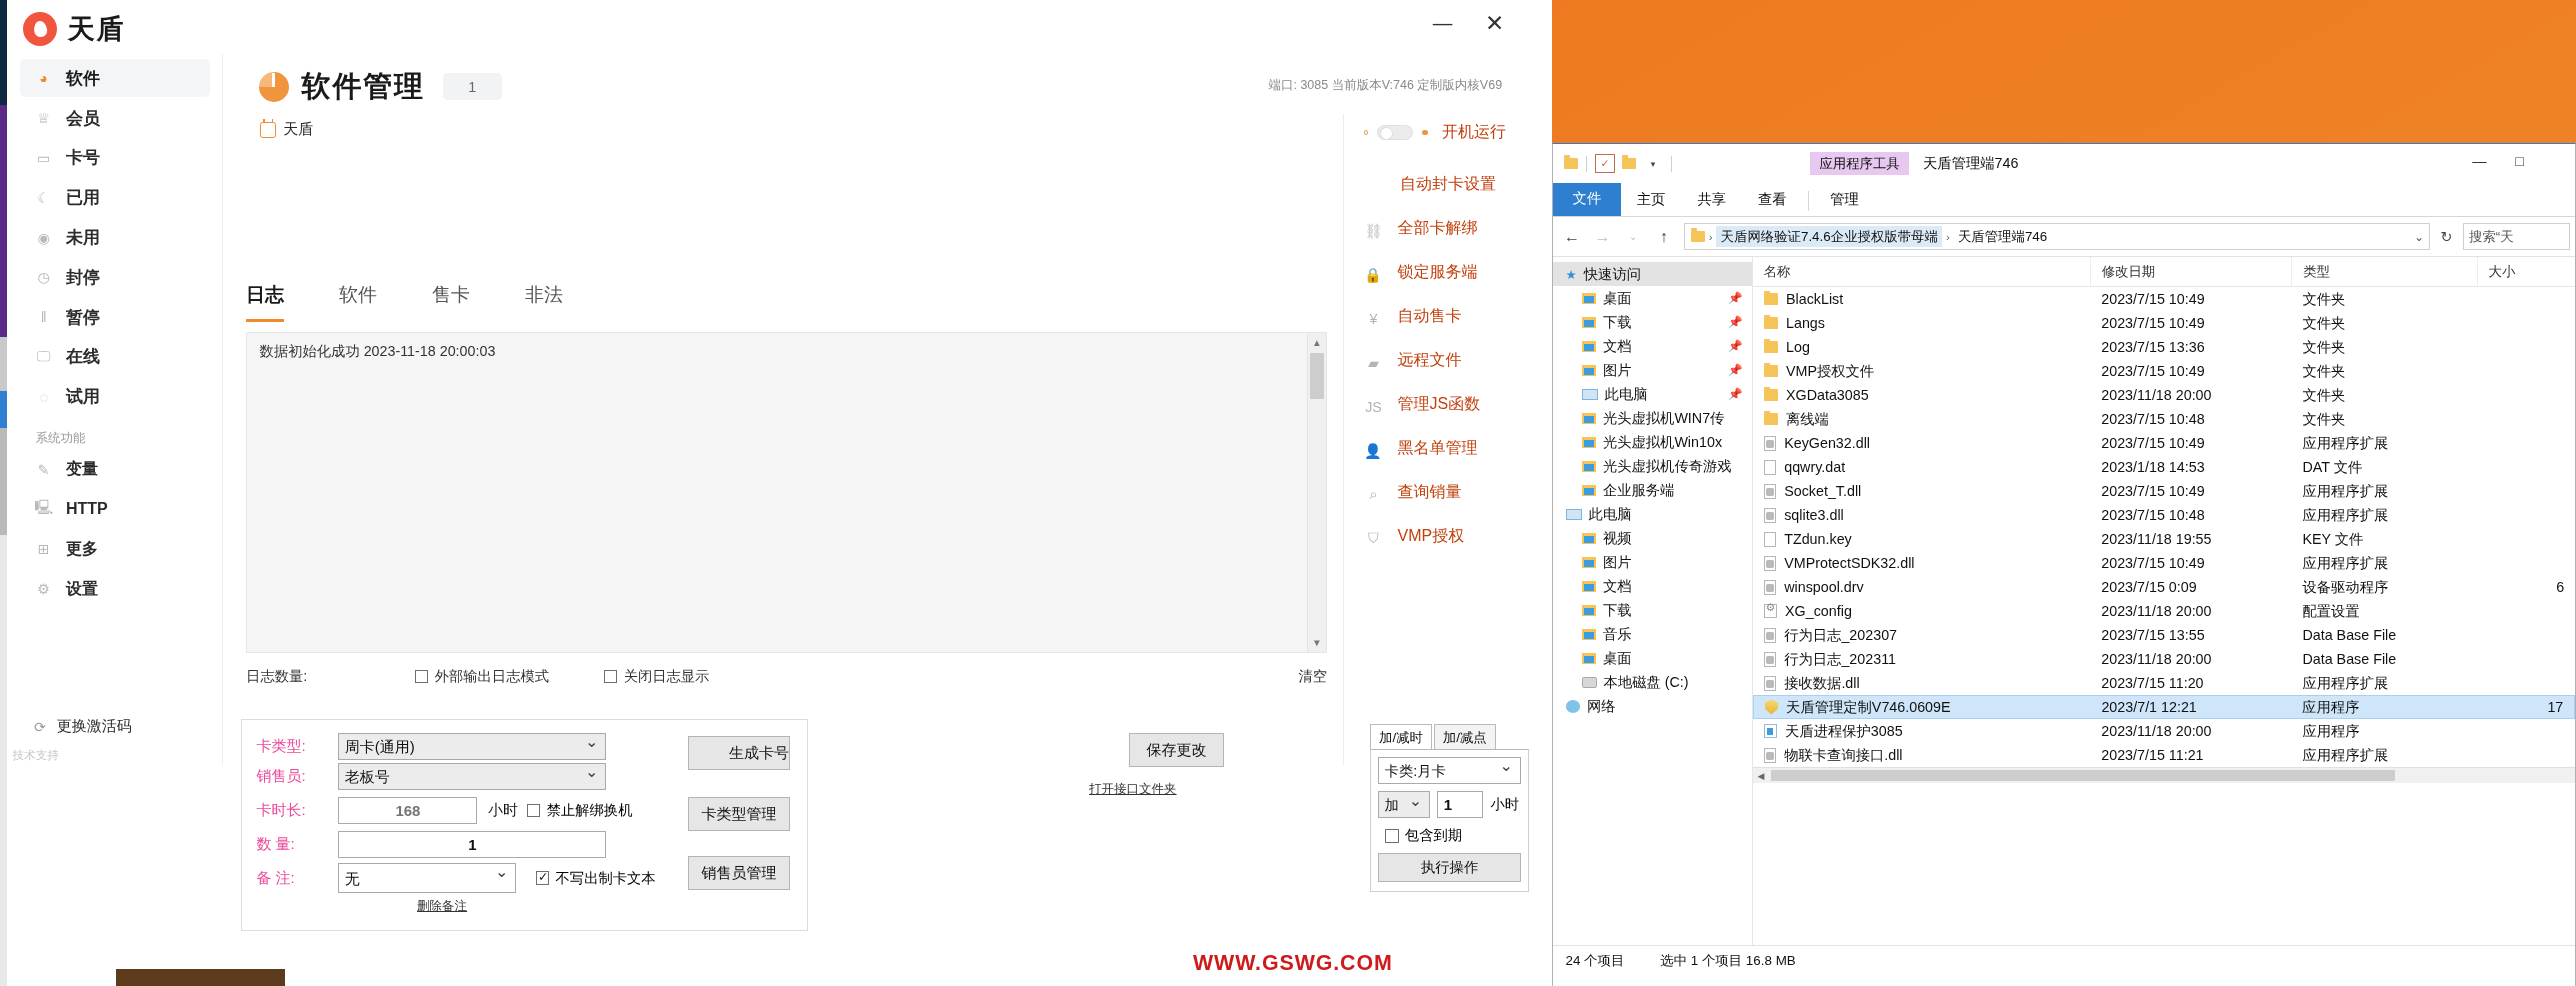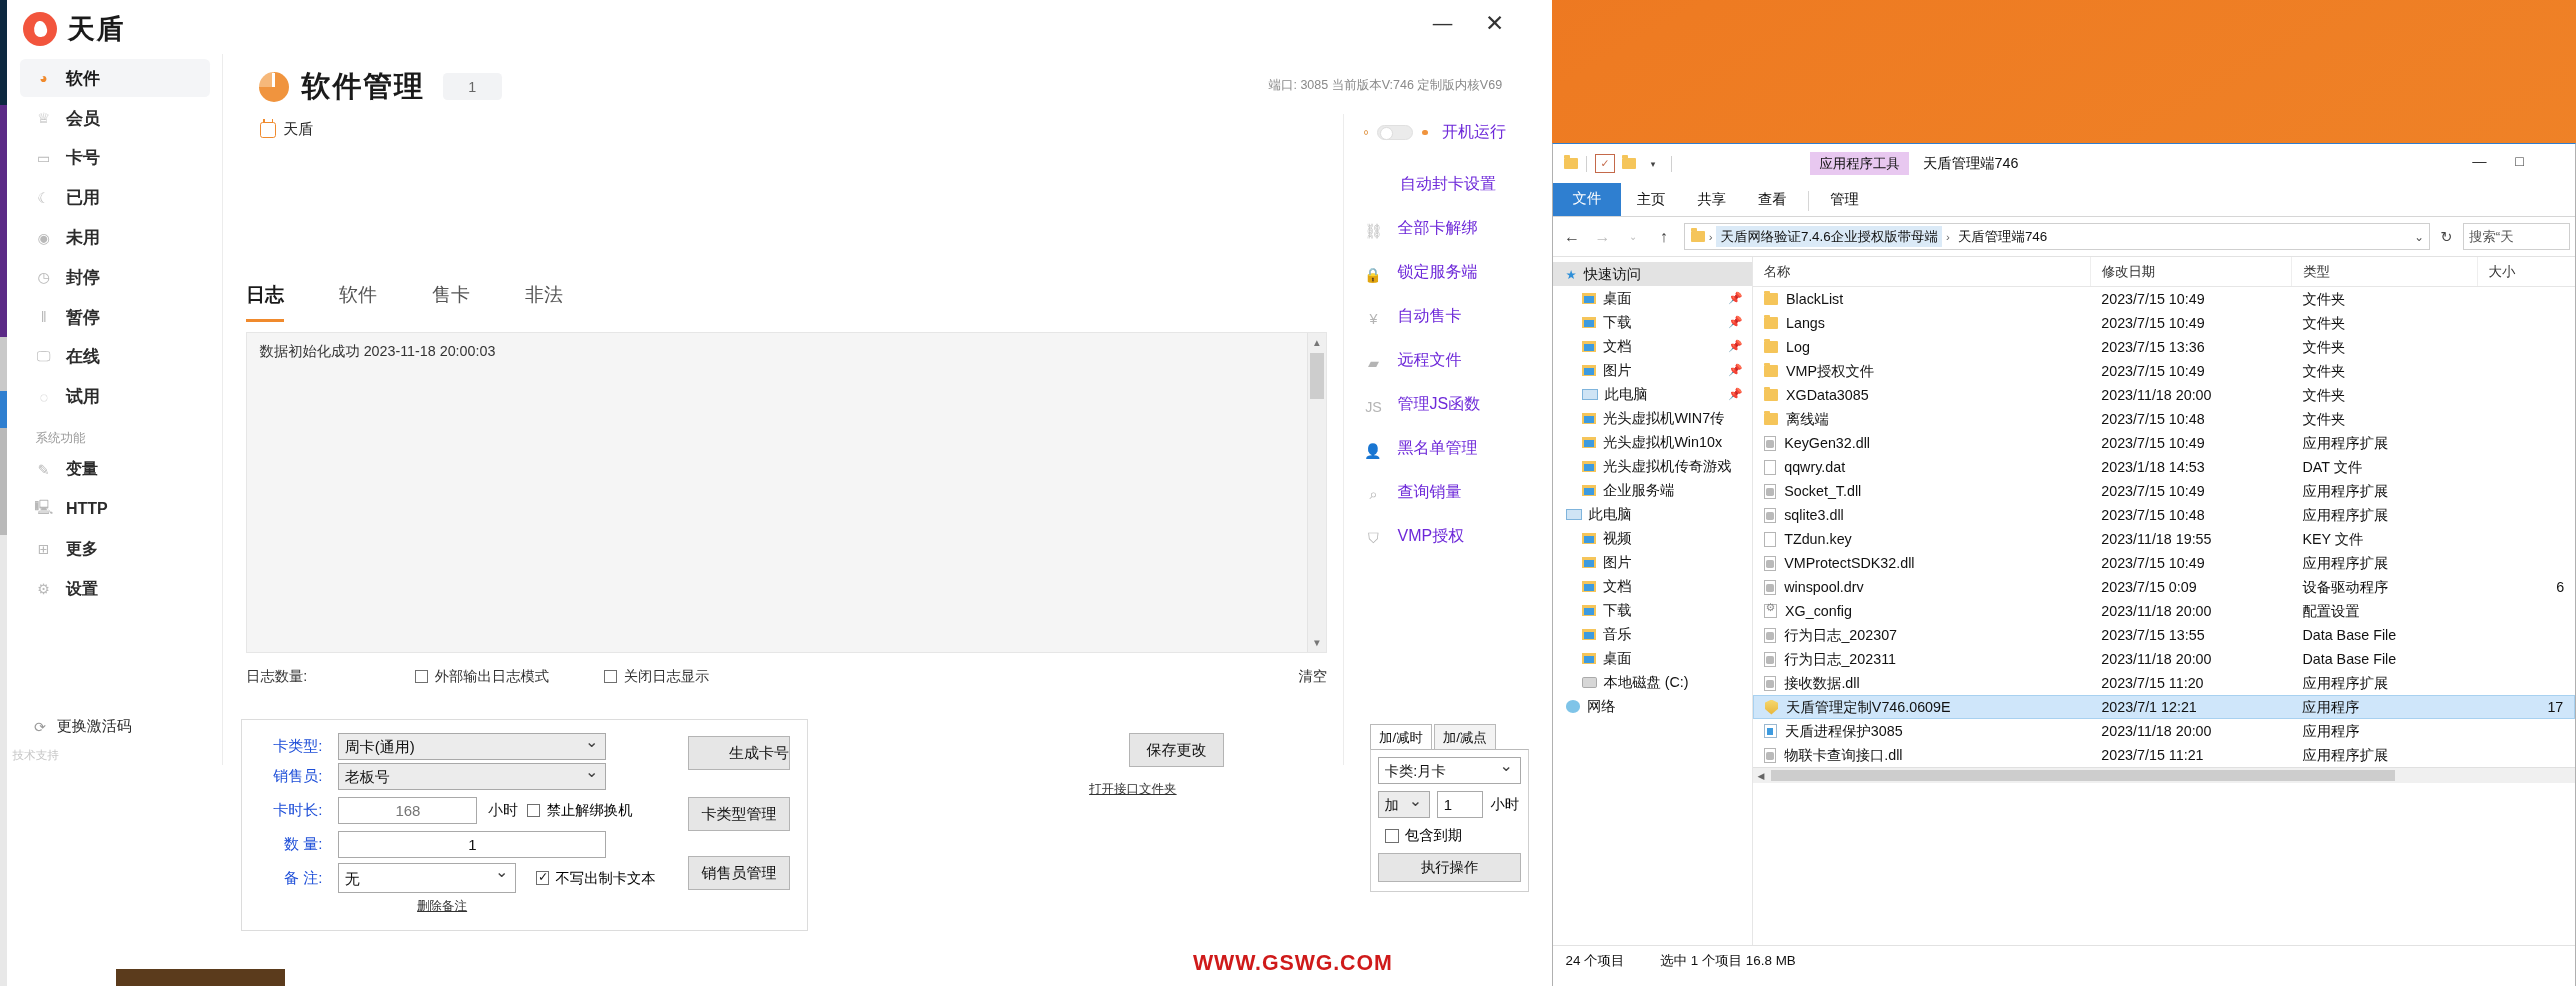--- a/index.html
+++ b/index.html
@@ -155,31 +155,31 @@
     content:"✓"; position:absolute; left:0.9px; top:-3.6px; font-size:12.5px; color:#111;
   }
   #clear-log { margin-left: auto; cursor: pointer; }
 
   
   #card-panel {
     position: absolute; left: 234px; top: 719px; width: 567px; height: 212px;
     border: 0.9px solid #dcdcdc; background: #ffffff;
   }
   .frm-row { position: absolute; display: flex; align-items: center; left: 14.3px; }
-  .frm-lbl { width: 82px; font-size: 15px; color: #1d4ed8; text-align: right; padding-right: 16px; }
+  .frm-lbl { width: 82px; font-size: 15px; color: #ec4899; padding-right: 16px; }
   select.frm-ctl, input.frm-ctl {
     font-family: "Liberation Sans", sans-serif; font-size: 15px; color: #111;
     border: 0.9px solid #a9a9a9; background: #ececec; height: 27px; padding: 0 5.4px;
   }
   select.frm-ctl { -webkit-appearance: none; appearance: none; background-image: none; padding-right: 21.4px;}
   .selwrap { position: relative; display: inline-block; }
   .selwrap::after {
     content: "⌄"; position: absolute; right: 8px; top: -0.9px; font-size: 16px; color: #444; pointer-events:none;
   }
-  input.frm-ctl { background: #fff; text-align: center; }
+  input.frm-ctl { background: #fff; text-align: center; font-weight: bold; }
   input.ph { color: #8d8d8d; }
   .unit { font-size: 15px; color: #111; margin: 0 9px 0 10.7px; }
   .side-btn {
     position: absolute; width: 102px; height: 34px; background: #e6e6e6;
     border: 0.9px solid #b4b4b4; font-size: 15px; color: #111; cursor: pointer;
     font-family: "Liberation Sans", sans-serif;
   }
   #del-note {
     position: absolute; left: 175px; top: 178px; font-size: 12.5px; color: #333;
     text-decoration: underline; cursor: pointer;
@@ -198,21 +198,21 @@
 
   
   #tool-col {
     position: absolute; left: 1336px; top: 114px; width: 209px; bottom: 0;
     border-left: 0.9px solid #ececec;
   }
   .tool-item {
     display: flex; align-items: flex-end; gap: 14.3px; height: 44px; padding-left: 19.6px; cursor: pointer;
   }
   .tool-ico { width: 19.6px; flex: 0 0 19.6px; color: #b4b4b4; display:flex;align-items:center;justify-content:center;}
-  .tool-label { font-size: 16px; color: #6d28d9; }
+  .tool-label { font-size: 16px; color: #c2410c; }
   #boot-row { display:flex; align-items:center; gap:9px; height: 37px; padding-left: 19.6px; }
   .toggle {
     width: 36px; height: 15px; border-radius: 9px; background: #ebebeb; border: 0.9px solid #e0e0e0;
     position: relative; cursor: pointer;
   }
   .toggle::after {
     content:""; position:absolute; left:1.8px; top:1.3px; width:10.7px; height:10.7px; border-radius:50%; background:#fff;
     border: 0.9px solid #dcdcdc;
   }
   .dot-l { width:4.5px;height:4.5px;border-radius:50%;border:0.9px solid #e4a45f; }

